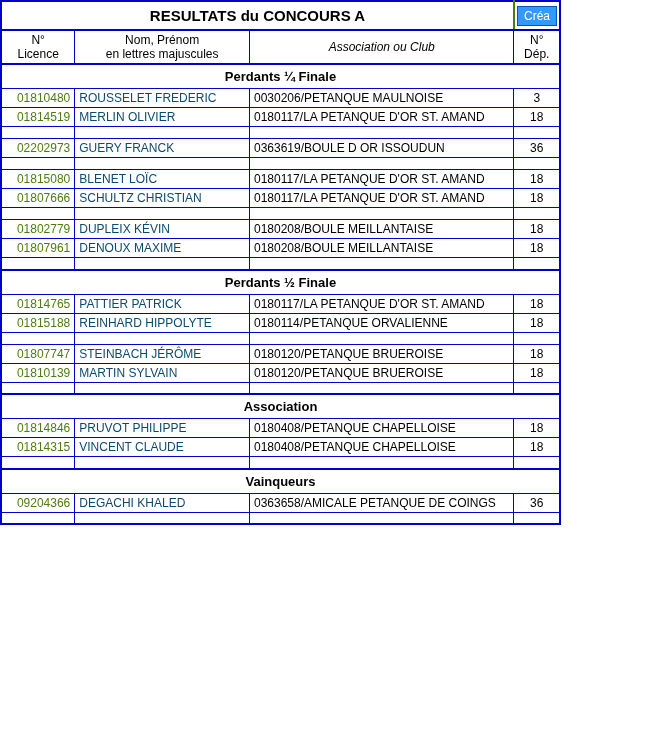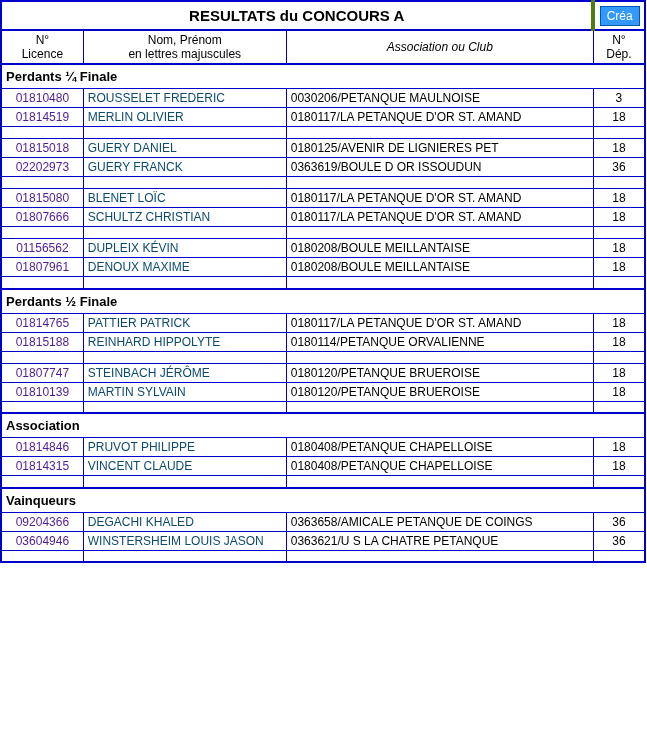--- a/index.html
+++ b/index.html
@@ -3,21 +3,21 @@
   <meta charset="utf-8">
   <style>
     * { box-sizing: border-box; margin: 0; padding: 0; }
     body {
       font-family: Arial, sans-serif;
       font-size: 12px;
       background: #fff;
       width: 647px;
     }
     .main-table {
-      width: 646px;
+      width: 561px;
       border-collapse: collapse;
       border: 2px solid #0000cc;
     }
     .main-table td, .main-table th {
       border: 1px solid #0000cc;
       padding: 2px 4px;
     }
     .title-row td {
       background: #fff;
       text-align: center;
@@ -38,34 +38,35 @@
     .header-row th {
       background: #fff;
       text-align: center;
       font-size: 12px;
       font-weight: normal;
       border: 1px solid #0000cc;
       padding: 2px 4px;
     }
     .section-header td {
       background: #fff;
+      text-align: center;
       font-weight: bold;
       font-size: 13px;
       padding: 4px;
       border-top: 2px solid #0000cc;
       border-bottom: 1px solid #0000cc;
     }
     .data-row td {
       padding: 2px 4px;
       border: 1px solid #0000cc;
     }
     .license {
-      color: #4c1d95;
+      color: #4d7c0f;
       width: 75px;
-      text-align: center;
+      text-align: right;
     }
     .name {
       color: #0c4a6e;
       width: 180px;
     }
     .club {
       color: #000;
       width: 280px;
       margin-left: 19px;
     }
@@ -85,21 +86,21 @@
     .col-dep { width: 40px; }
   </style>
 </head>
 <body>
 
 <table class="main-table">
 
   <tbody>
       <tr class="title-row">
     <td colspan="3">RESULTATS du CONCOURS A</td>
-    <td style="border-left:4px solid #4d7c0f; padding:2px;">
+    <td style="border-left:2px solid #4d7c0f; padding:2px;">
       <button class="create-btn">Créa</button>
     </td>
   </tr>
 
   <tr class="header-row">
     <th class="col-license">
       <span>N°</span><br>
       <span>Licence</span>
     </th>
     <th class="col-name">
@@ -127,26 +128,20 @@
         <td class="club">0180117/LA PETANQUE D'OR ST. AMAND</td>
         <td class="dep">18</td>
       </tr>
       <tr class="empty-row">
         <td></td>
         <td></td>
         <td></td>
         <td></td>
       </tr>
       <tr class="data-row">
-        <td class="license">01815018</td>
-        <td class="name">GUERY DANIEL</td>
-        <td class="club">0180125/AVENIR DE LIGNIERES PET</td>
-        <td class="dep">18</td>
-      </tr>
-      <tr class="data-row">
         <td class="license">02202973</td>
         <td class="name">GUERY FRANCK</td>
         <td class="club">0363619/BOULE D OR ISSOUDUN</td>
         <td class="dep">36</td>
       </tr>
       <tr class="empty-row">
         <td></td>
         <td></td>
         <td></td>
         <td></td>
@@ -163,21 +158,21 @@
         <td class="club">0180117/LA PETANQUE D'OR ST. AMAND</td>
         <td class="dep">18</td>
       </tr>
       <tr class="empty-row">
         <td></td>
         <td></td>
         <td></td>
         <td></td>
       </tr>
       <tr class="data-row">
-        <td class="license">01156562</td>
+        <td class="license">01802779</td>
         <td class="name">DUPLEIX KÉVIN</td>
         <td class="club">0180208/BOULE MEILLANTAISE</td>
         <td class="dep">18</td>
       </tr>
       <tr class="data-row">
         <td class="license">01807961</td>
         <td class="name">DENOUX MAXIME</td>
         <td class="club">0180208/BOULE MEILLANTAISE</td>
         <td class="dep">18</td>
       </tr>
@@ -249,26 +244,20 @@
       </tr>
       <tr class="section-header">
         <td colspan="4">Vainqueurs</td>
       </tr>
       <tr class="data-row">
         <td class="license">09204366</td>
         <td class="name">DEGACHI KHALED</td>
         <td class="club">0363658/AMICALE PETANQUE DE COINGS</td>
         <td class="dep">36</td>
       </tr>
-      <tr class="data-row">
-        <td class="license">03604946</td>
-        <td class="name">WINSTERSHEIM LOUIS JASON</td>
-        <td class="club">0363621/U S  LA CHATRE PETANQUE</td>
-        <td class="dep">36</td>
-      </tr>
       <tr class="empty-row">
         <td></td>
         <td></td>
         <td></td>
         <td></td>
       </tr>
     </tbody>
   </table>
 
 </body></html>

